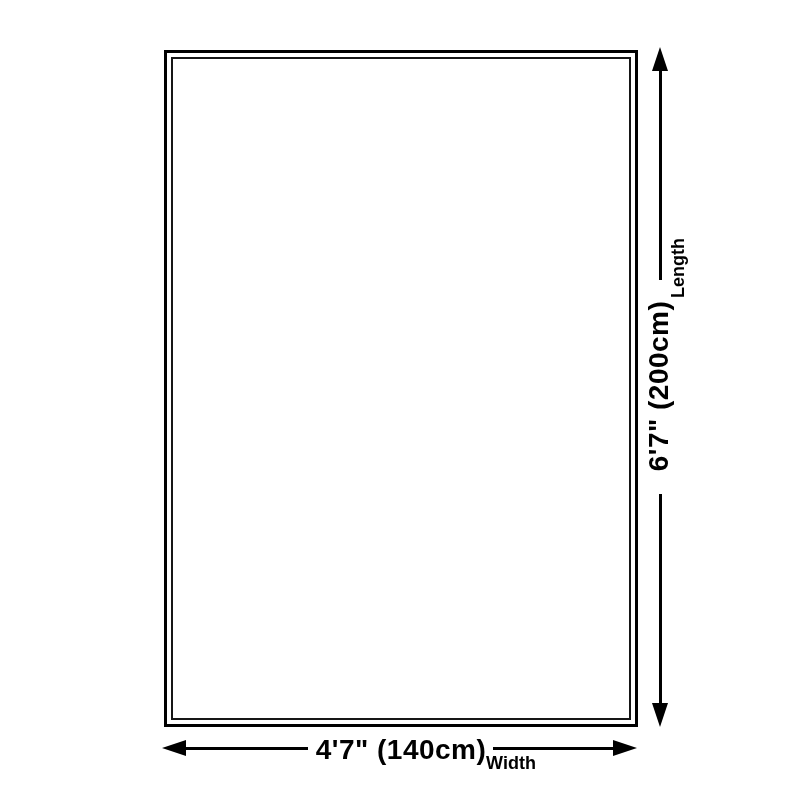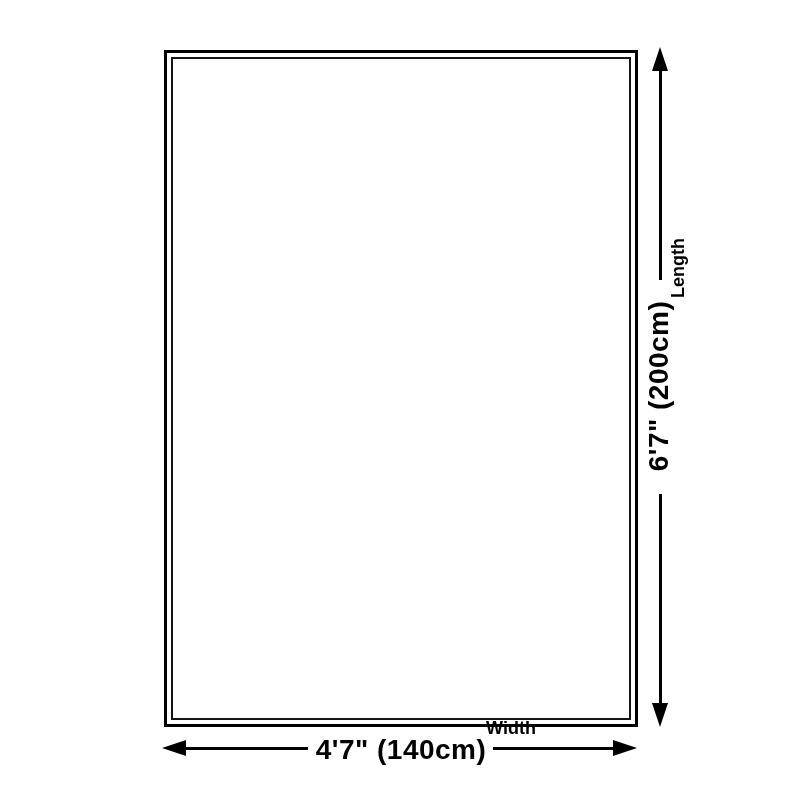--- a/index.html
+++ b/index.html
@@ -82,21 +82,21 @@
     font-weight: 700;
     white-space: nowrap;
   }
   .center-h { transform: translate(-50%, -50%); }
   .rot90 { transform: translate(-50%, -50%) rotate(-90deg); }
 
   
   #len-value  { left: 659px; top: 386px; }
   #len-axis   { left: 678px; top: 268px; }
   #wid-value  { left: 401px; top: 750px; }
-  #wid-axis   { left: 511px; top: 728px; }
+  #wid-axis   { left: 511px; top: 763px; }
 </style>
 </head>
 <body>
 
 <div class="stage">
 
   <div class="rect-outer">
     <div class="rect-inner"></div>
   </div>
 

